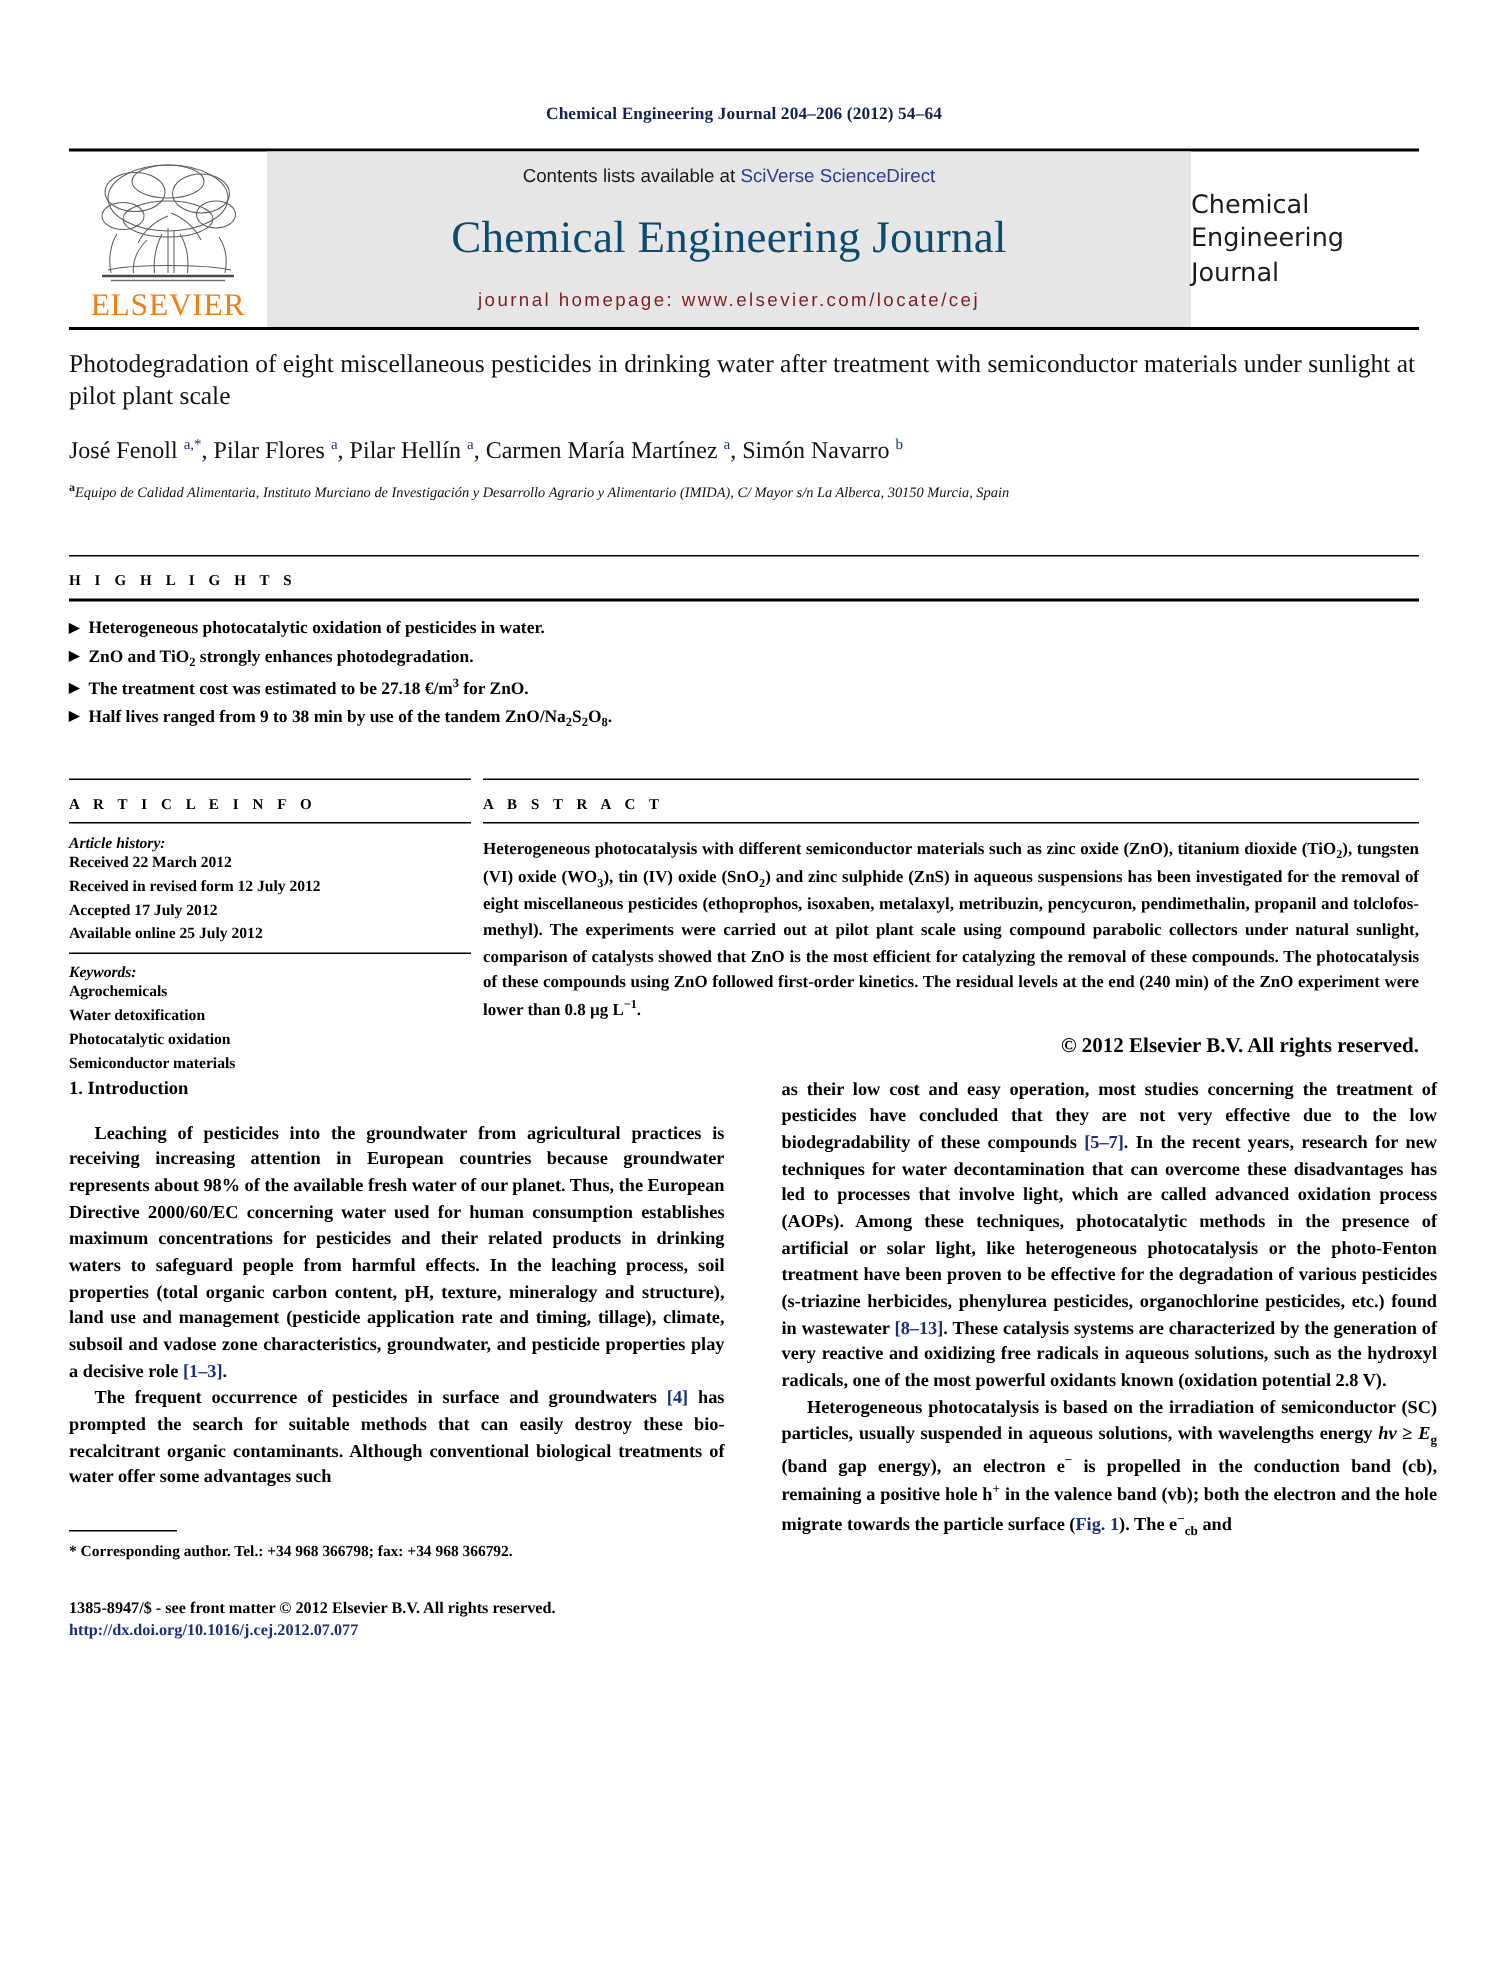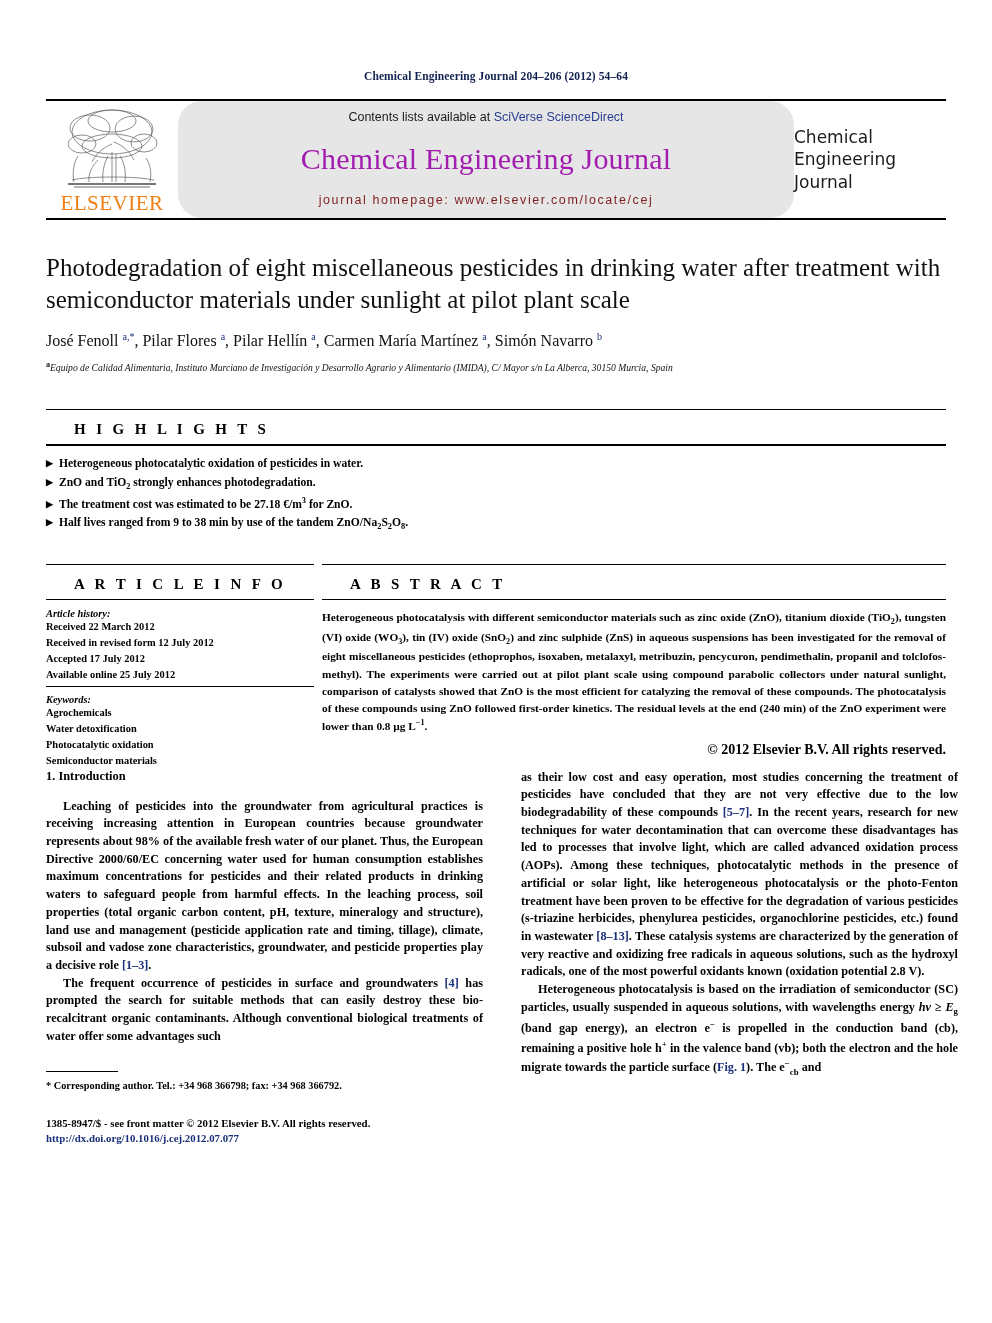--- a/index.html
+++ b/index.html
@@ -70,34 +70,33 @@
   }
   .center-box {
     flex: 1 1 auto;
     background: #e6e6e6;
     display: flex;
     flex-direction: column;
     align-items: center;
     justify-content: space-between;
     padding: 9px 0 11px 0;
     box-sizing: border-box;
-    border-radius: 24px;
   }
   .contents-line {
     font-family: "Liberation Sans", sans-serif;
     font-size: 12.5px;
     color: #1a1a1a;
   }
   .contents-line .sd {
     color: #2a3d92;
   }
   .journal-title {
     font-family: "Liberation Serif", serif;
     font-size: 30px;
-    color: #a21caf;
+    color: #0c4a6e;
     letter-spacing: 0.2px;
   }
   .homepage-line {
     font-family: "Liberation Sans", sans-serif;
     font-size: 12.5px;
     letter-spacing: 1.6px;
     color: #7f1d1d;
   }
   .cover-box {
     width: 152px;
@@ -114,23 +113,23 @@
     color: #1b1b1b;
   }
   .masthead-rule-bottom {
     border-top: 2.8px solid #000;
     margin-bottom: 0;
   }
 
   
   .title {
     font-family: "Liberation Serif", serif;
-    font-size: 25px;
+    font-size: 17px;
     line-height: 1.26;
-    margin-top: 32px;
+    margin-top: 12px;
     color: #111;
   }
   .authors {
     font-family: "Liberation Serif", serif;
     font-size: 16px;
     margin-top: 16px;
     color: #111;
   }
   .authors sup {
     color: #1a2f7a;
@@ -147,23 +146,22 @@
   .affil sup {
     font-style: normal;
     font-weight: bold;
     font-size: 8px;
   }
 
   
   .sec-head {
     font-family: "Liberation Serif", serif;
     font-weight: bold;
-    font-size: 15px;
+    font-size: 10px;
     letter-spacing: 3.4px;
-    margin-left: 28px;
   }
 
   
   .highlights-wrap { margin-top: 34px; }
   .hl-rule-top { border-top: 1px solid #000; padding-top: 11px; }
   .hl-rule-mid { border-top: 2.2px solid #000; margin-top: 6px; }
   .hl-list { margin-top: 9px; }
   .hl-item {
     font-family: "Liberation Serif", serif;
     font-weight: bold;

